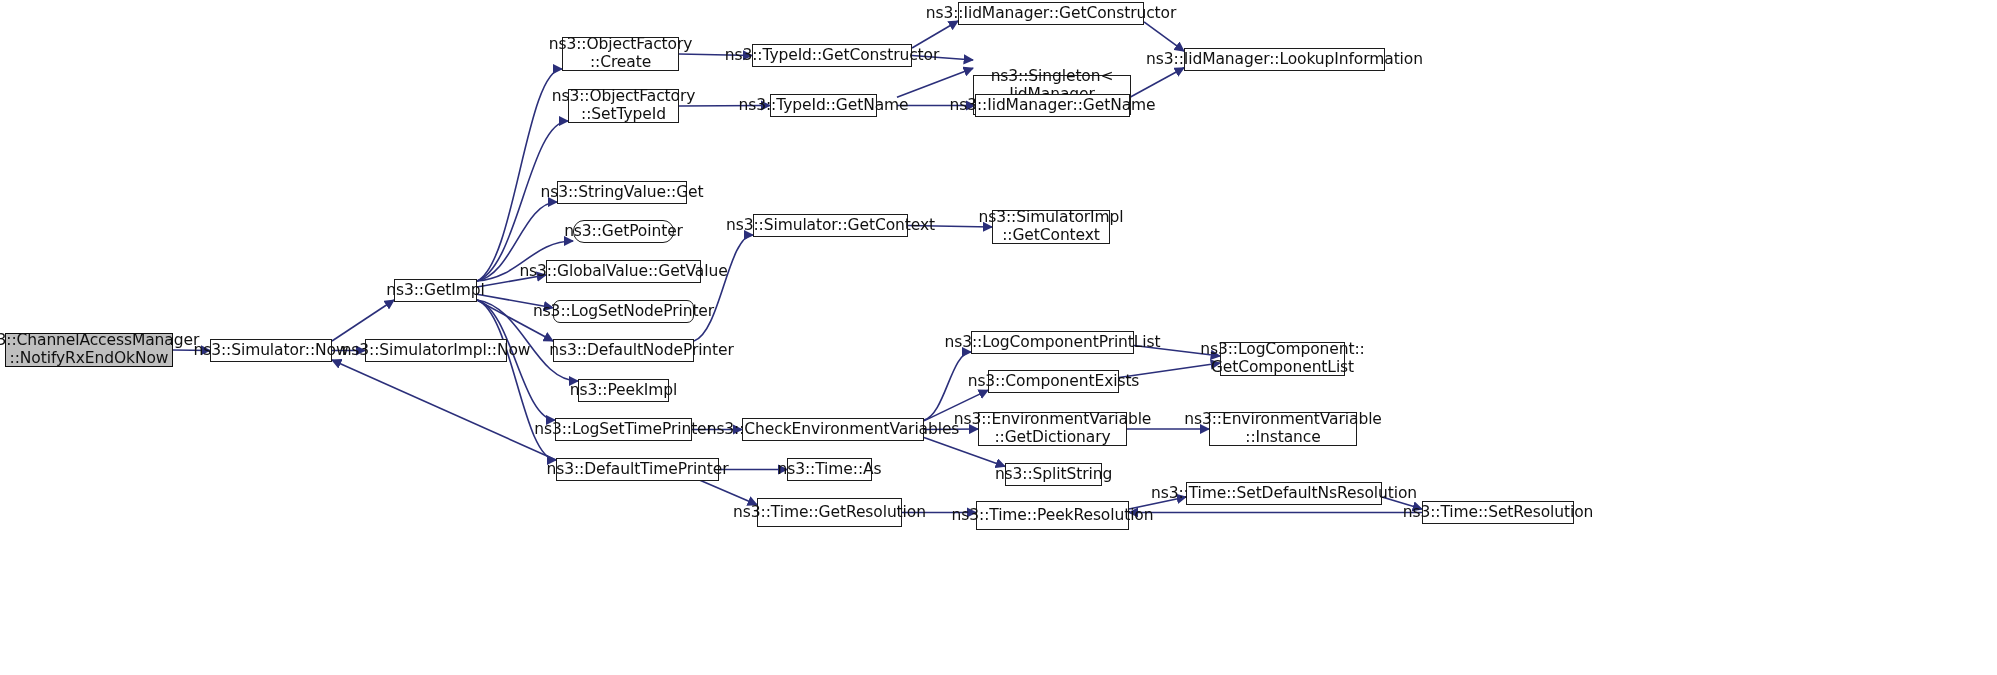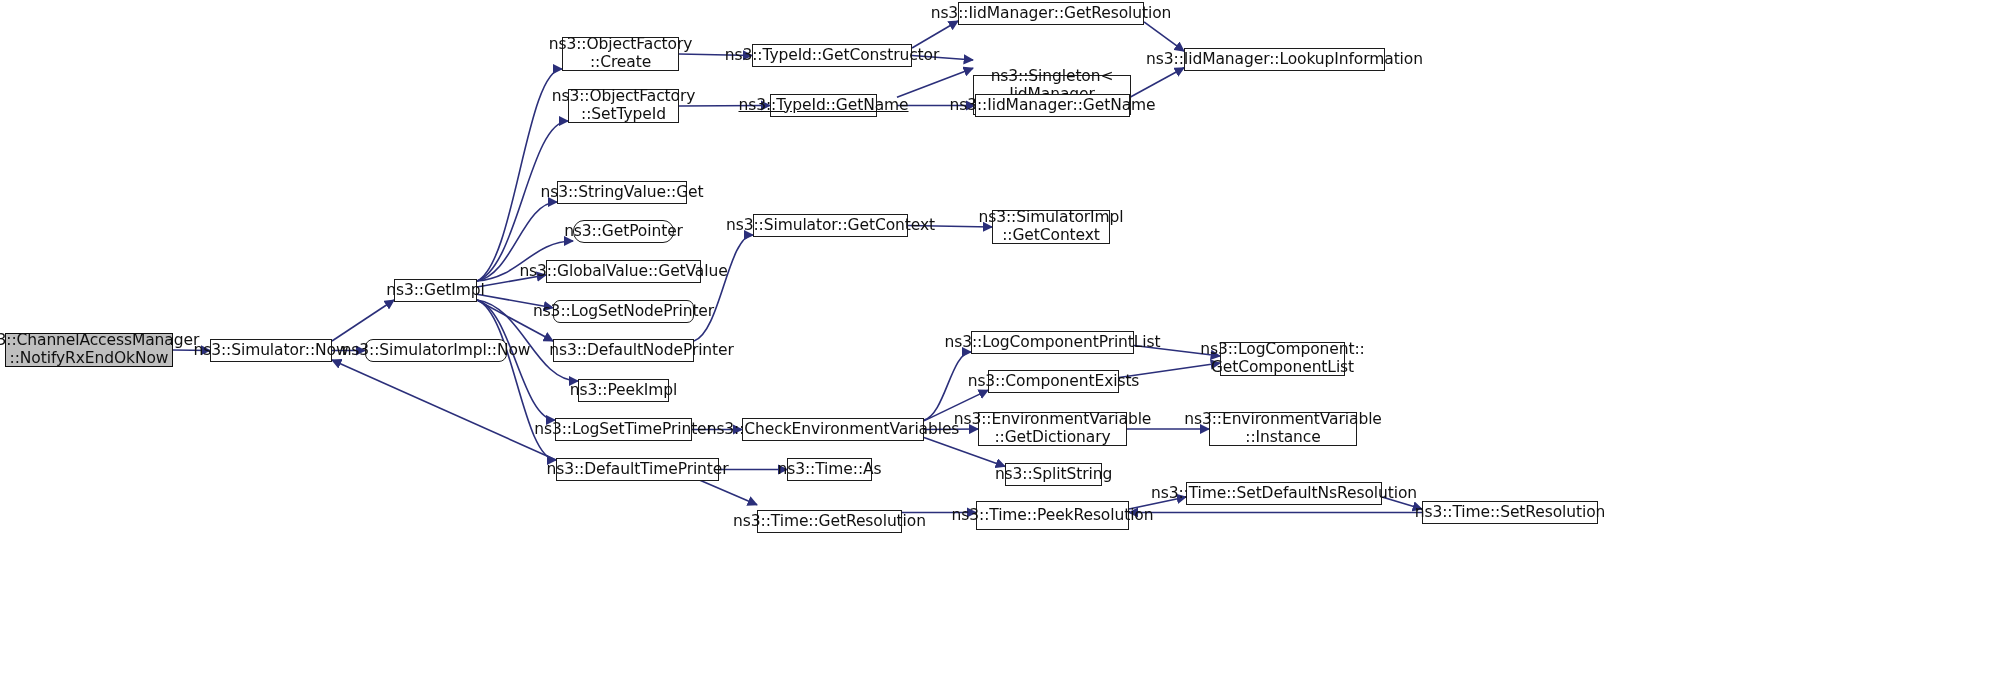--- a/index.html
+++ b/index.html
@@ -87,53 +87,53 @@
         <path d="M 1127 429 L 1209 429" fill="none" stroke="#2b2f7a" stroke-width="1.6" marker-end="url(#arrow)"></path>
         <path d="M 1129 509.08 L 1186 496.92" fill="none" stroke="#2b2f7a" stroke-width="1.6" marker-end="url(#arrow)"></path>
         <path d="M 1382 496.92 L 1422 509.08" fill="none" stroke="#2b2f7a" stroke-width="1.6" marker-end="url(#arrow)"></path>
         <path d="M 1422 512.5 L 1129 512.5" fill="none" stroke="#2b2f7a" stroke-width="1.6" marker-end="url(#arrow)"></path>
       </g>
   </svg>
   <div id="node-layer">
       <div class="node root" style="left: 5px; top: 333px; width: 168px; height: 34px;">ns3::ChannelAccessManager
 ::NotifyRxEndOkNow</div>
       <div class="node" style="left: 210px; top: 339px; width: 122px; height: 23px;">ns3::Simulator::Now</div>
-      <div class="node" style="left: 365px; top: 339px; width: 142px; height: 23px; border-radius: 8px;">ns3::SimulatorImpl::Now</div>
+      <div class="node" style="left: 365px; top: 339px; width: 142px; height: 23px;">ns3::SimulatorImpl::Now</div>
       <div class="node" style="left: 394px; top: 279px; width: 83px; height: 23px;">ns3::GetImpl</div>
       <div class="node" style="left: 562px; top: 37px; width: 117px; height: 34px;">ns3::ObjectFactory
 ::Create</div>
       <div class="node" style="left: 568px; top: 89px; width: 111px; height: 34px;">ns3::ObjectFactory
 ::SetTypeId</div>
       <div class="node" style="left: 557px; top: 181px; width: 130px; height: 23px;">ns3::StringValue::Get</div>
       <div class="node" style="left: 573px; top: 220px; width: 101px; height: 23px; border-radius: 11px;">ns3::GetPointer</div>
       <div class="node" style="left: 546px; top: 260px; width: 155px; height: 23px;">ns3::GlobalValue::GetValue</div>
       <div class="node" style="left: 553px; top: 300px; width: 141px; height: 23px; border-radius: 7px;">ns3::LogSetNodePrinter</div>
       <div class="node" style="left: 553px; top: 339px; width: 141px; height: 23px; padding-left: 36px;">ns3::DefaultNodePrinter</div>
       <div class="node" style="left: 578px; top: 379px; width: 91px; height: 23px;">ns3::PeekImpl</div>
       <div class="node" style="left: 555px; top: 418px; width: 137px; height: 23px;">ns3::LogSetTimePrinter</div>
       <div class="node" style="left: 556px; top: 458px; width: 163px; height: 23px;">ns3::DefaultTimePrinter</div>
       <div class="node" style="left: 752px; top: 44px; width: 160px; height: 23px;">ns3::TypeId::GetConstructor</div>
-      <div class="node" style="left: 770px; top: 94px; width: 107px; height: 23px; text-decoration: underline;">ns3::TypeId::GetName</div>
+      <div class="node" style="left: 770px; top: 94px; width: 107px; height: 23px;">ns3::TypeId::GetName</div>
       <div class="node" style="left: 753px; top: 214px; width: 155px; height: 23px;">ns3::Simulator::GetContext</div>
       <div class="node" style="left: 742px; top: 418px; width: 182px; height: 23px;">ns3::CheckEnvironmentVariables</div>
       <div class="node" style="left: 787px; top: 458px; width: 85px; height: 23px;">ns3::Time::As</div>
-      <div class="node" style="left: 757px; top: 510px; width: 145px; height: 23px;">ns3::Time::GetResolution</div>
-      <div class="node" style="left: 958px; top: 2px; width: 186px; height: 23px;">ns3::IidManager::GetResolution</div>
+      <div class="node" style="left: 757px; top: 498px; width: 145px; height: 29px;">ns3::Time::GetResolution</div>
+      <div class="node" style="left: 958px; top: 2px; width: 186px; height: 23px;">ns3::IidManager::GetConstructor</div>
       <div class="node" style="left: 973px; top: 43px; width: 158px; height: 40px; margin-top: 32px;">ns3::Singleton&lt; IidManager
 &gt;::Get</div>
       <div class="node" style="left: 975px; top: 94px; width: 155px; height: 23px;">ns3::IidManager::GetName</div>
       <div class="node" style="left: 992px; top: 210px; width: 118px; height: 34px;">ns3::SimulatorImpl
 ::GetContext</div>
       <div class="node" style="left: 971px; top: 331px; width: 163px; height: 23px;">ns3::LogComponentPrintList</div>
       <div class="node" style="left: 988px; top: 370px; width: 131px; height: 23px;">ns3::ComponentExists</div>
       <div class="node" style="left: 978px; top: 412px; width: 149px; height: 34px;">ns3::EnvironmentVariable
 ::GetDictionary</div>
       <div class="node" style="left: 1005px; top: 463px; width: 97px; height: 23px;">ns3::SplitString</div>
       <div class="node" style="left: 976px; top: 501px; width: 153px; height: 29px;">ns3::Time::PeekResolution</div>
       <div class="node" style="left: 1184px; top: 48px; width: 201px; height: 23px;">ns3::IidManager::LookupInformation</div>
       <div class="node" style="left: 1220px; top: 342px; width: 125px; height: 34px;">ns3::LogComponent::
 GetComponentList</div>
       <div class="node" style="left: 1209px; top: 412px; width: 148px; height: 34px;">ns3::EnvironmentVariable
 ::Instance</div>
       <div class="node" style="left: 1186px; top: 482px; width: 196px; height: 23px;">ns3::Time::SetDefaultNsResolution</div>
-      <div class="node" style="left: 1422px; top: 501px; width: 176px; height: 23px;">ns3::Time::SetResolution</div>
+      <div class="node" style="left: 1422px; top: 501px; width: 152px; height: 23px;">ns3::Time::SetResolution</div>
     </div>
 </div>
 
 </body></html>

